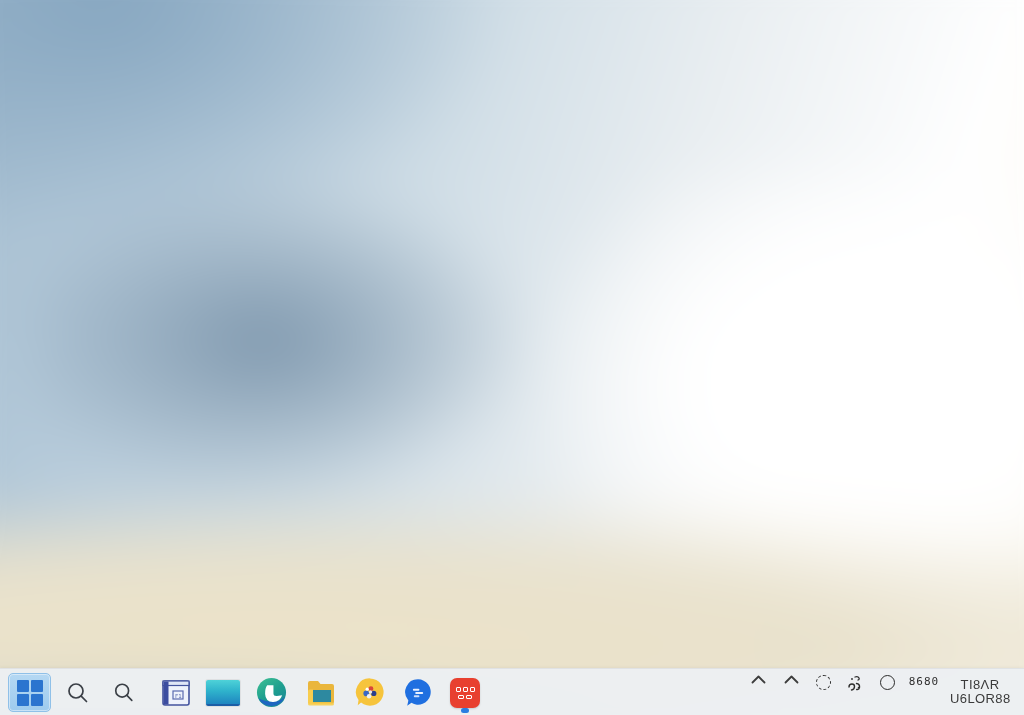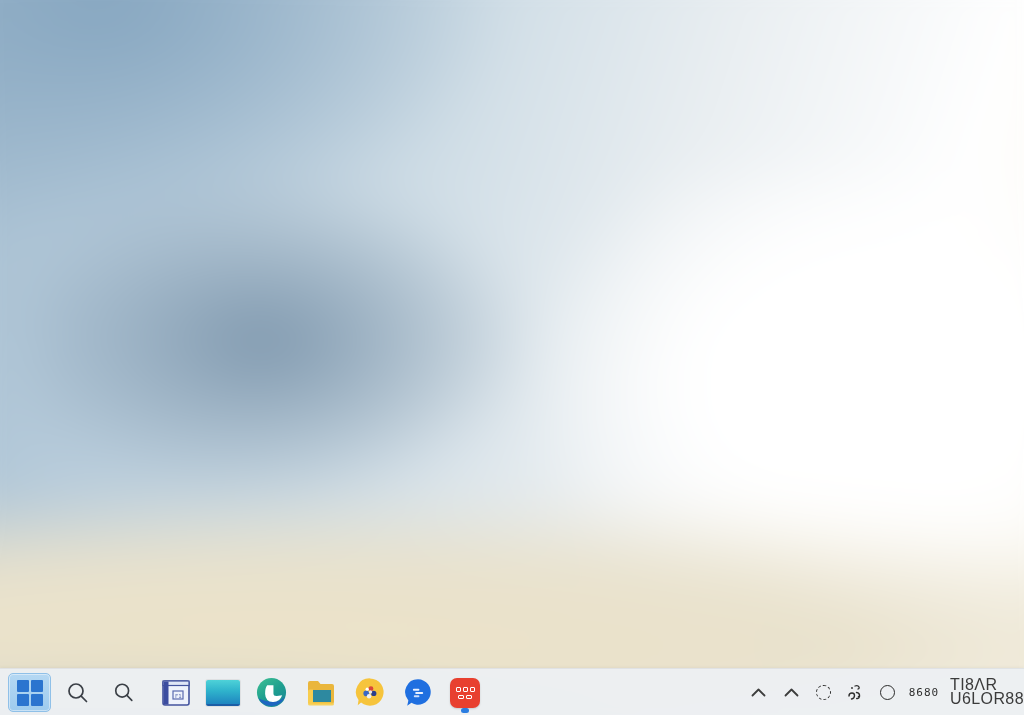--- a/index.html
+++ b/index.html
@@ -49,30 +49,30 @@
     box-shadow: 0 1px 2px rgba(0,0,0,0.15); }
   .red-app-art .glyph-row { display: flex; gap: 2px; }
   .red-app-art .glyph-row i { display: block; width: 5px; height: 5px; border: 1px solid #fff; border-radius: 1px; }
   .red-app-art .glyph-row.r2 i { width: 6px; height: 4px; }
 
   .run-dot { position: absolute; left: 50%; transform: translateX(-50%); bottom: -1px;
     width: 8px; height: 5px; border-radius: 3px; background: #2b7de1; }
 
   
   .tray-btn { position: absolute; top: 6px; height: 34px; border-radius: 4px;
-    display: flex; align-items: center; justify-content: center; cursor: pointer; }
+    display: flex; justify-content: center; cursor: pointer; }
 
   .dotted-circle { width: 15px; height: 15px; border: 1.7px dashed #2f2f2f; border-radius: 50%; }
   .plain-circle  { width: 15px; height: 15px; border: 1.9px solid #2a2a2a; border-radius: 50%; }
 
   .tray-status { font-family: "DejaVu Sans Mono", monospace; font-size: 11px; letter-spacing: 1px;
     color: #2e2e2e; }
 
-  .clock { position: absolute; top: 8px; right: 12px; width: 64px; text-align: left;
-    font-size: 16px; line-height: 14px; color: #3b3b3b; letter-spacing: 0.4px; cursor: pointer;
+  .clock { position: absolute; top: 8px; right: 12px; width: 64px; text-align: center;
+    font-size: 13px; line-height: 14px; color: #3b3b3b; letter-spacing: 0.4px; cursor: pointer;
     border-radius: 4px; padding: 1px 2px; }
 </style>
 </head>
 <body>
 
 <div class="desktop">
 
   <div class="wallpaper">
     <div class="wp-base"></div>
     <div class="wp-topleft"></div>

